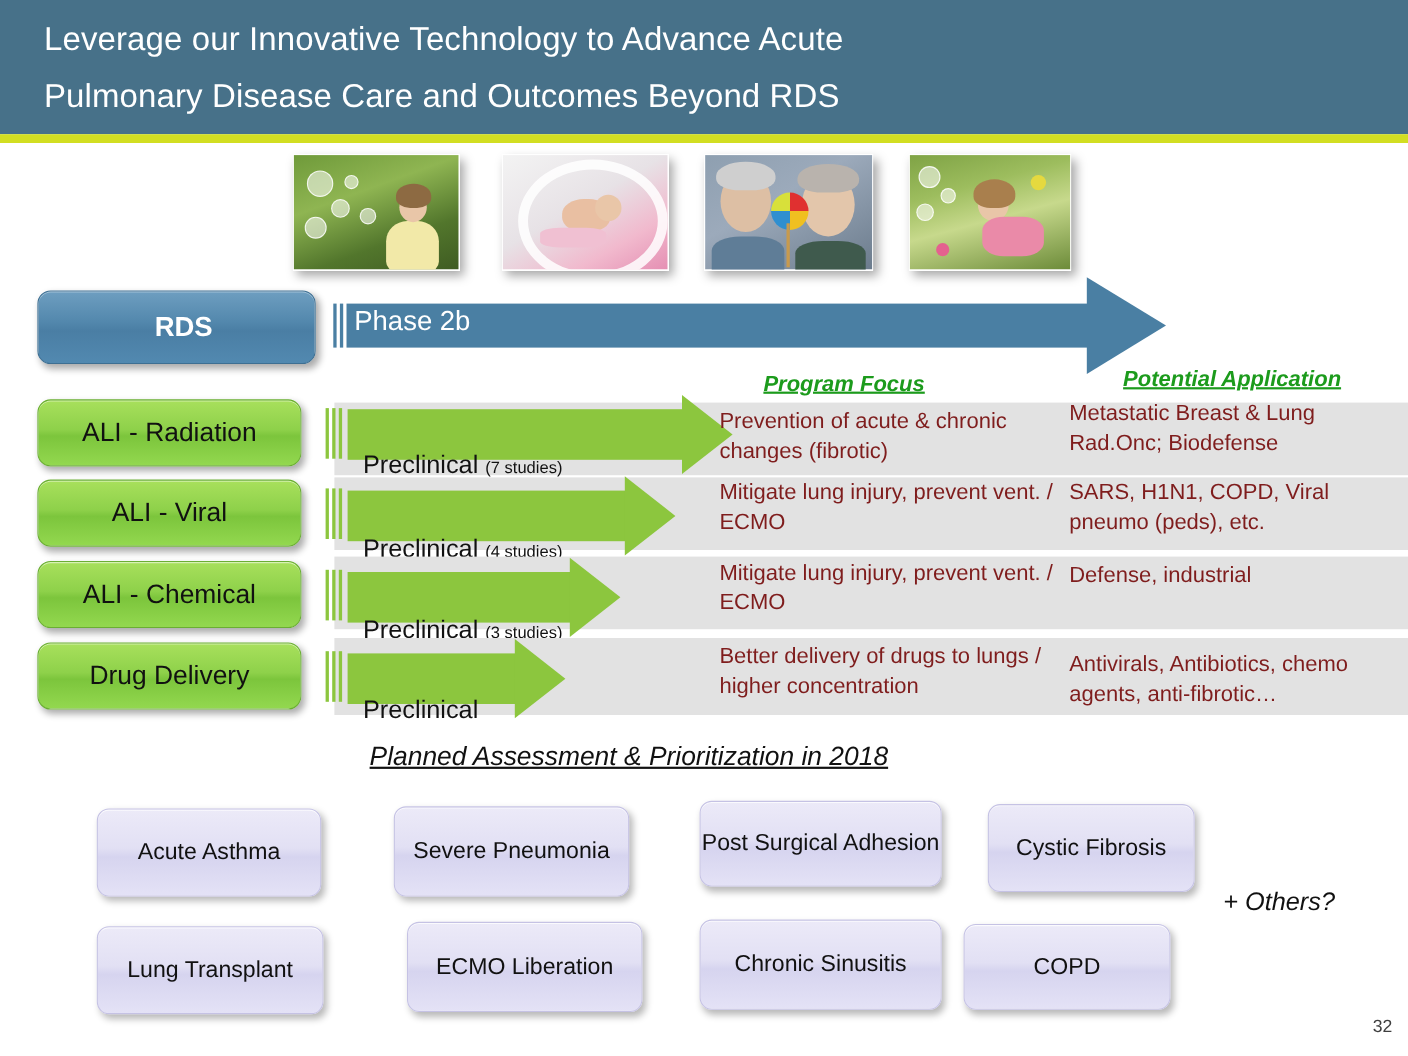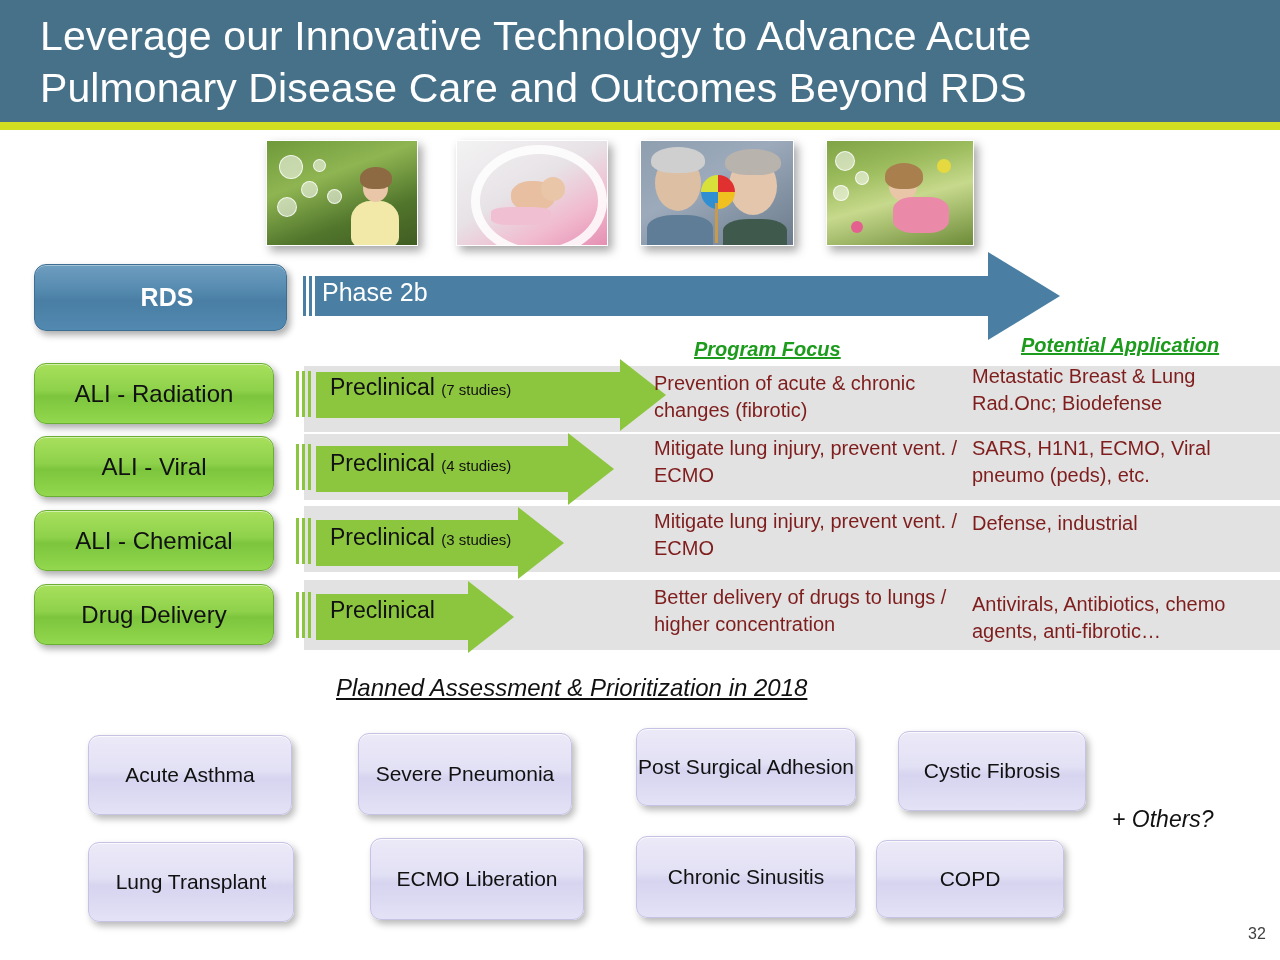--- a/index.html
+++ b/index.html
@@ -18,21 +18,21 @@
     position:absolute;left:0;top:0;width:1280px;height:122px;
     background:#477189;
   }
   .header-rule{
     position:absolute;left:0;top:122px;width:1280px;height:8px;
     background:#d2de22;
   }
   .title{
     position:absolute;left:40px;top:10px;width:1200px;
     color:#ffffff;
-    font-size:41px;line-height:52px;
+    font-size:30px;line-height:52px;
     font-weight:400;
     letter-spacing:.1px;
     white-space:pre-line;
   }
 
   
   .photos{position:absolute;left:258px;top:140px;width:740px;height:112px;}
   .photo{
     position:absolute;top:0;
     box-shadow:4px 5px 9px rgba(0,0,0,.35);
@@ -116,21 +116,21 @@
     display:flex;align-items:center;justify-content:center;
   }
   .garrow{position:absolute;height:46px;}
   .garrow .shaft{position:absolute;left:0;top:0;height:46px;background:#8cc63e;}
   .garrow .head{
     position:absolute;top:-13px;width:0;height:0;
     border-top:36px solid transparent;border-bottom:36px solid transparent;
     border-left:46px solid #8cc63e;
   }
   .prec{
-    position:absolute;color:#111111;font-size:23px;white-space:nowrap;
+    position:absolute;color:#111111;font-size:23px;white-space:nowrap;margin-top:35px;
   }
   .prec .studies{font-size:15px;}
   .cell{
     position:absolute;color:#7f1d1d;font-size:20px;line-height:27px;
   }
   .c-focus{left:654px;width:310px;}
   .c-appl{left:972px;width:306px;}
 
   
   .planned{
@@ -258,21 +258,21 @@
       </div>
     <div class="garrow" style="left:316px;top:446px;width:300px;">
       <div class="shaft" style="width:254px;"></div>
       <div class="head" style="left:252px;"></div>
     </div>
     <div class="prec" style="left:330px;top:450px;">
       <span>Preclinical</span>
       <span class="studies">(4 studies)</span>
     </div>
     <div class="cell c-focus" style="top:435px;">Mitigate lung injury, prevent vent. / ECMO</div>
-    <div class="cell c-appl" style="top:435px;">SARS, H1N1, ECMO, Viral pneumo (peds), etc.</div>
+    <div class="cell c-appl" style="top:435px;">SARS, H1N1, COPD, Viral pneumo (peds), etc.</div>
   </div>
 
   <div class="row">
     <div class="band" style="top:506px;height:66px;"></div>
     <div class="prog-btn" style="top:510px;">ALI - Chemical</div>
     <div class="tick-group tick-green" style="left:296px;top:518px;">
         <i></i>
         <i></i>
         <i></i>
       </div>

